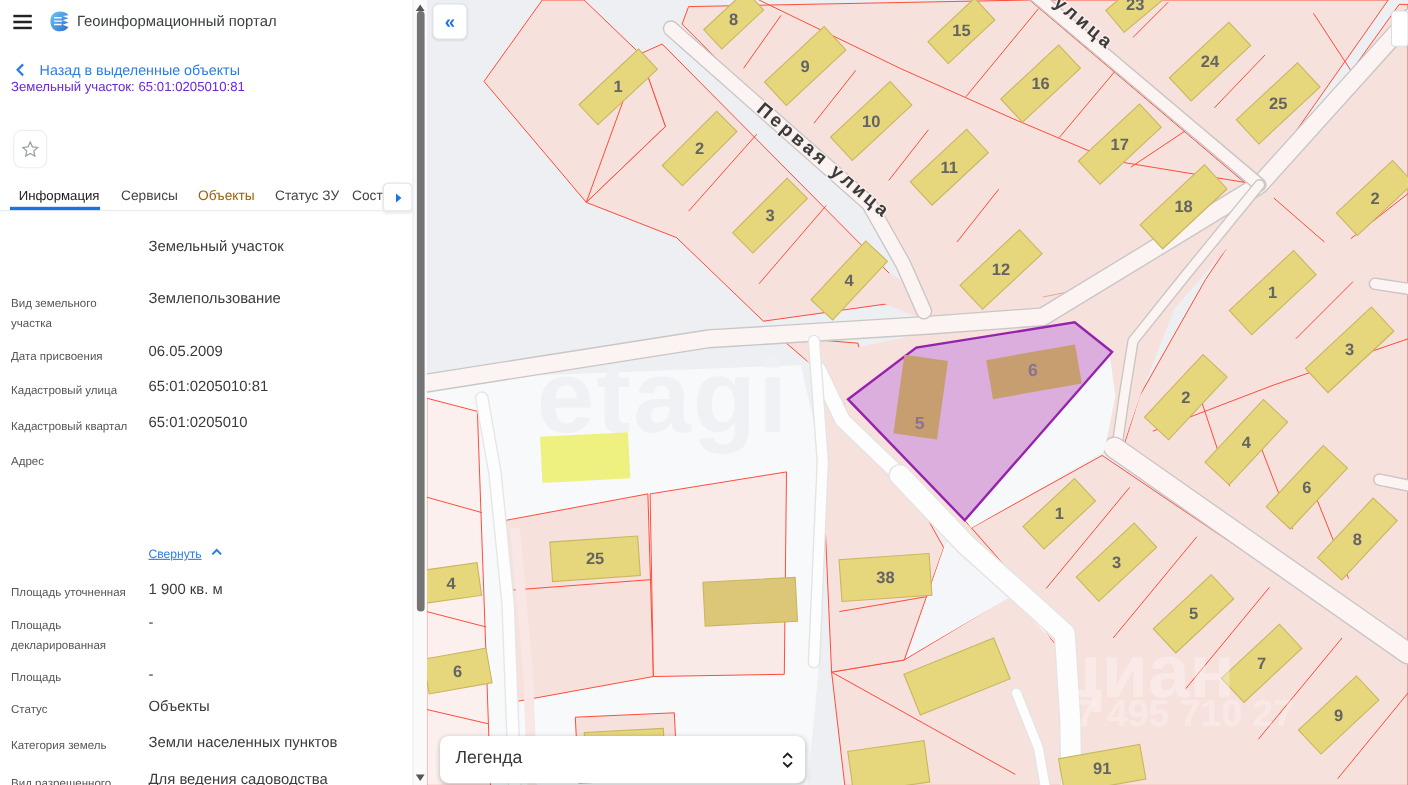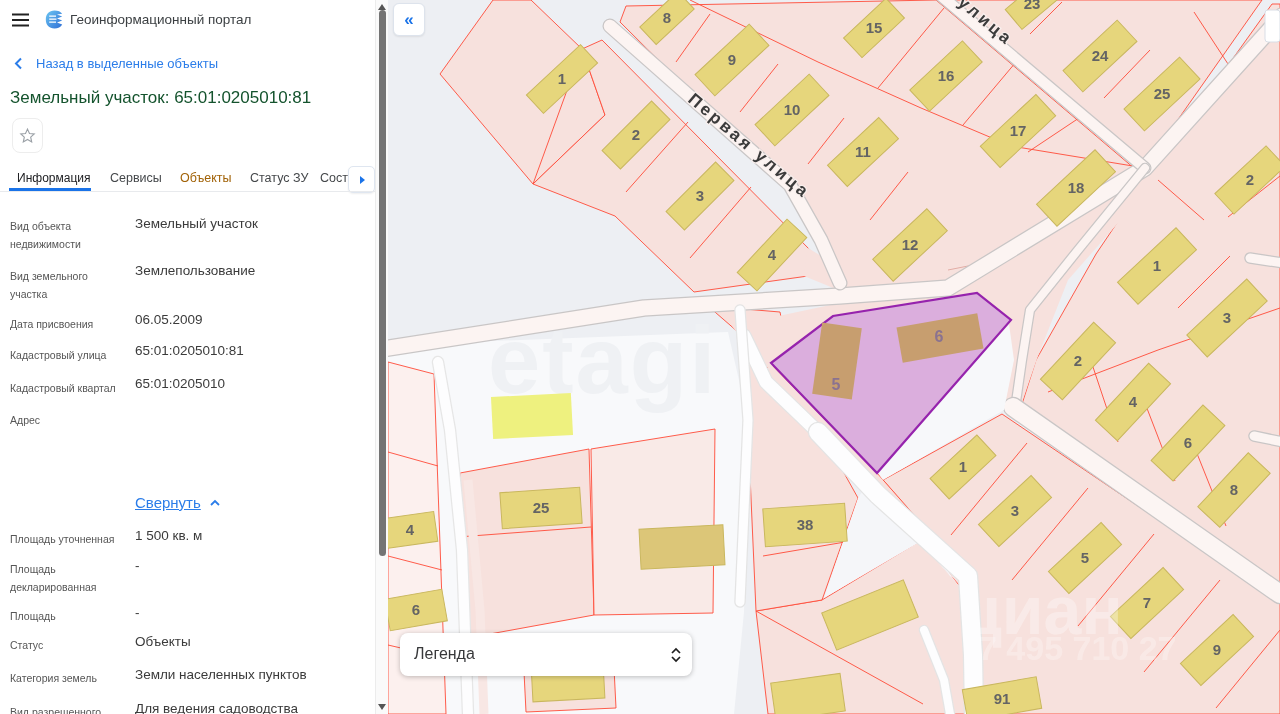--- a/index.html
+++ b/index.html
@@ -1,24 +1,24 @@
 <!DOCTYPE html>
 <html><head><meta charset="utf-8">
 <style>
 *{margin:0;padding:0;box-sizing:border-box}
 html,body{width:1280px;height:714px;overflow:hidden;font-family:"Liberation Sans",sans-serif;background:#fff}
 #stage{position:relative;width:1280px;height:714px}
 #side{position:absolute;left:0;top:0;width:375px;height:586px;background:#fff}
 .lab{position:absolute;left:10px;width:118px;font-size:10.5px;line-height:18px;color:#565656}
 .val{position:absolute;left:135px;white-space:nowrap;font-size:13.5px;line-height:17.5px;color:#3b3b3b}
-.link{color:#2b7de9;font-size:15px}
+.link{color:#2b7de9;font-size:11px}
 #sbar{position:absolute;left:375px;top:0;width:13px;height:714px;background:#fafafa;border-left:1px solid #ececec}
 #thumb{position:absolute;left:2.5px;top:10px;width:7px;height:546px;background:#747474;border-radius:4px}
 .tri{position:absolute;left:2px;width:0;height:0;border-left:4.5px solid transparent;border-right:4.5px solid transparent}
-#legend{position:absolute;left:400px;top:633px;width:292px;height:43px;background:#fff;border-radius:8px;box-shadow:0 1px 5px rgba(0,0,0,.25);z-index:5}
+#legend{position:absolute;left:400px;top:669px;width:332px;height:43px;background:#fff;border-radius:8px;box-shadow:0 1px 5px rgba(0,0,0,.25);z-index:5}
 #legend .t{position:absolute;left:14px;top:12px;font-size:16px;color:#37383a}
 #collapse{position:absolute;left:393px;top:3px;width:32px;height:33px;background:#fff;border:1px solid #dde3ec;border-radius:6px;box-shadow:0 1px 2px rgba(0,0,0,.08);z-index:5;color:#1a73e8;font-size:17px;font-weight:bold;text-align:center;line-height:31px}
 </style></head>
 <body>
 <div id="stage">
 <svg id="map" width="892" height="714" viewBox="0 0 892 714" style="position:absolute;left:388px;top:0;font-family:'Liberation Sans',sans-serif">
 <rect x="0" y="0" width="892" height="714" fill="#edeff3"></rect>
 <polygon points="0,345 340,332 360,420 356,612 346,714 0,714" fill="#f8f9fb"></polygon>
 <text x="100" y="393" font-size="94" font-weight="bold" fill="#eff1f4" letter-spacing="2">etagi</text>
 <polygon points="105,0 143,0 194,49 217,115 145,184 52,74" fill="#f7e1dd" stroke="#ff4b38" stroke-width="0.9"></polygon>
@@ -203,55 +203,54 @@
           </linearGradient>
         </defs>
     <path d="M9.5 0.5 C4 0.5 0.8 4 0.8 9.5 C0.8 15 4 18.5 9.5 18.5 C13 18.5 15.8 17 17.2 14.5 L12 12.5 L17.2 10.5 L12 8.5 L17.2 6.5 L12 4.5 L17.2 3.8 C15.8 1.7 13 0.5 9.5 0.5 Z" fill="url(#lg)"></path>
     <path d="M4.2 6.2 H11 M4.2 9.2 H11.5 M4.2 12.2 H11" stroke="#fff" stroke-width="1.3"></path>
       </svg>
   <div style="position:absolute;left:70px;top:12px;font-size:13.5px;color:#3c4043">Геоинформационный портал</div>
   <svg style="position:absolute;left:14px;top:57px" width="9" height="13" viewBox="0 0 9 13">
         <path d="M7 1.5 L2 6.5 L7 11.5" fill="none" stroke="#2b7de9" stroke-width="2"></path>
       </svg>
   <div style="position:absolute;left:36px;top:56px;font-size:13px;color:#2b7de9">Назад в выделенные объекты</div>
-  <div style="position:absolute;left:10px;top:88px;font-size:17px;color:#14532d">Земельный участок: 65:01:0205010:81</div>
+  <div style="position:absolute;left:10px;top:72px;font-size:12px;color:#6d28d9">Земельный участок: 65:01:0205010:81</div>
   <div style="position:absolute;left:12px;top:118px;width:31px;height:35px;border:1px solid #ededed;border-radius:8px">
     <svg style="position:absolute;left:6px;top:8px" width="17" height="17" viewBox="0 0 24 24">
           <path d="M12 3 L14.8 9.2 L21.5 9.9 L16.5 14.4 L17.9 21 L12 17.6 L6.1 21 L7.5 14.4 L2.5 9.9 L9.2 9.2 Z" fill="none" stroke="#9aa0a6" stroke-width="1.6"></path>
         </svg>
   </div>
   <div style="position:absolute;left:17px;top:171px;font-size:12px;color:#202124">Информация</div>
   <div style="position:absolute;left:110px;top:171px;font-size:12.5px;color:#44474a">Сервисы</div>
   <div style="position:absolute;left:180px;top:171px;font-size:12.5px;color:#a16207">Объекты</div>
   <div style="position:absolute;left:250px;top:171px;font-size:12.5px;color:#44474a">Статус ЗУ</div>
   <div style="position:absolute;left:320px;top:171px;font-size:12.5px;color:#44474a">Состав</div>
   <div style="position:absolute;left:377px;top:171px;font-size:12.5px;color:#44474a">Г</div>
   <div style="position:absolute;left:348px;top:166px;width:27px;height:27px;background:#fff;border:1px solid #dfe6f0;border-radius:5px;box-shadow:0 1px 2px rgba(0,0,0,.07)">
     <svg style="position:absolute;left:10px;top:8px" width="7" height="10" viewBox="0 0 7 10">
           <path d="M1 1 L6 5 L1 9 Z" fill="#1a73e8"></path>
         </svg>
   </div>
   <div style="position:absolute;left:0;top:191px;width:375px;height:1px;background:#e8eaed"></div>
   <div style="position:absolute;left:9px;top:188px;width:82px;height:3px;background:#1a73e8"></div>
-<div class="lab" style="top:217px">Вид объекта<br>недвижимости</div>
 <div class="val" style="top:215px">Земельный участок</div>
 <div class="lab" style="top:267px">Вид земельного<br>участка</div>
 <div class="val" style="top:262px">Землепользование</div>
 <div class="lab" style="top:315px">Дата присвоения</div>
 <div class="val" style="top:311px">06.05.2009</div>
 <div class="lab" style="top:346px">Кадастровый улица</div>
 <div class="val" style="top:342px">65:01:0205010:81</div>
 <div class="lab" style="top:379px">Кадастровый квартал</div>
 <div class="val" style="top:375px">65:01:0205010</div>
 <div class="lab" style="top:411px">Адрес</div>
 <div class="val" style="top:494px"><span class="link" style="text-decoration:underline">Свернуть</span><svg width="12" height="10" style="margin-left:8px" viewBox="0 0 12 10">
           <path d="M2 7 L6 3 L10 7" fill="none" stroke="#2b7de9" stroke-width="1.8"></path>
         </svg></div>
 <div class="lab" style="top:530px">Площадь уточненная</div>
-<div class="val" style="top:527px">1 500 кв. м</div>
+<div class="val" style="top:527px">1 900 кв. м</div>
 <div class="lab" style="top:560px">Площадь<br>декларированная</div>
 <div class="val" style="top:557px">-</div>
 <div class="lab" style="top:607px">Площадь</div>
 <div class="val" style="top:604px">-</div>
 <div class="lab" style="top:636px">Статус</div>
 <div class="val" style="top:633px">Объекты</div>
 <div class="lab" style="top:669px">Категория земель</div>
 <div class="val" style="top:666px">Земли населенных пунктов</div>
 <div class="lab" style="top:703px">Вид разрешенного</div>
 <div class="val" style="top:700px">Для ведения садоводства</div>

